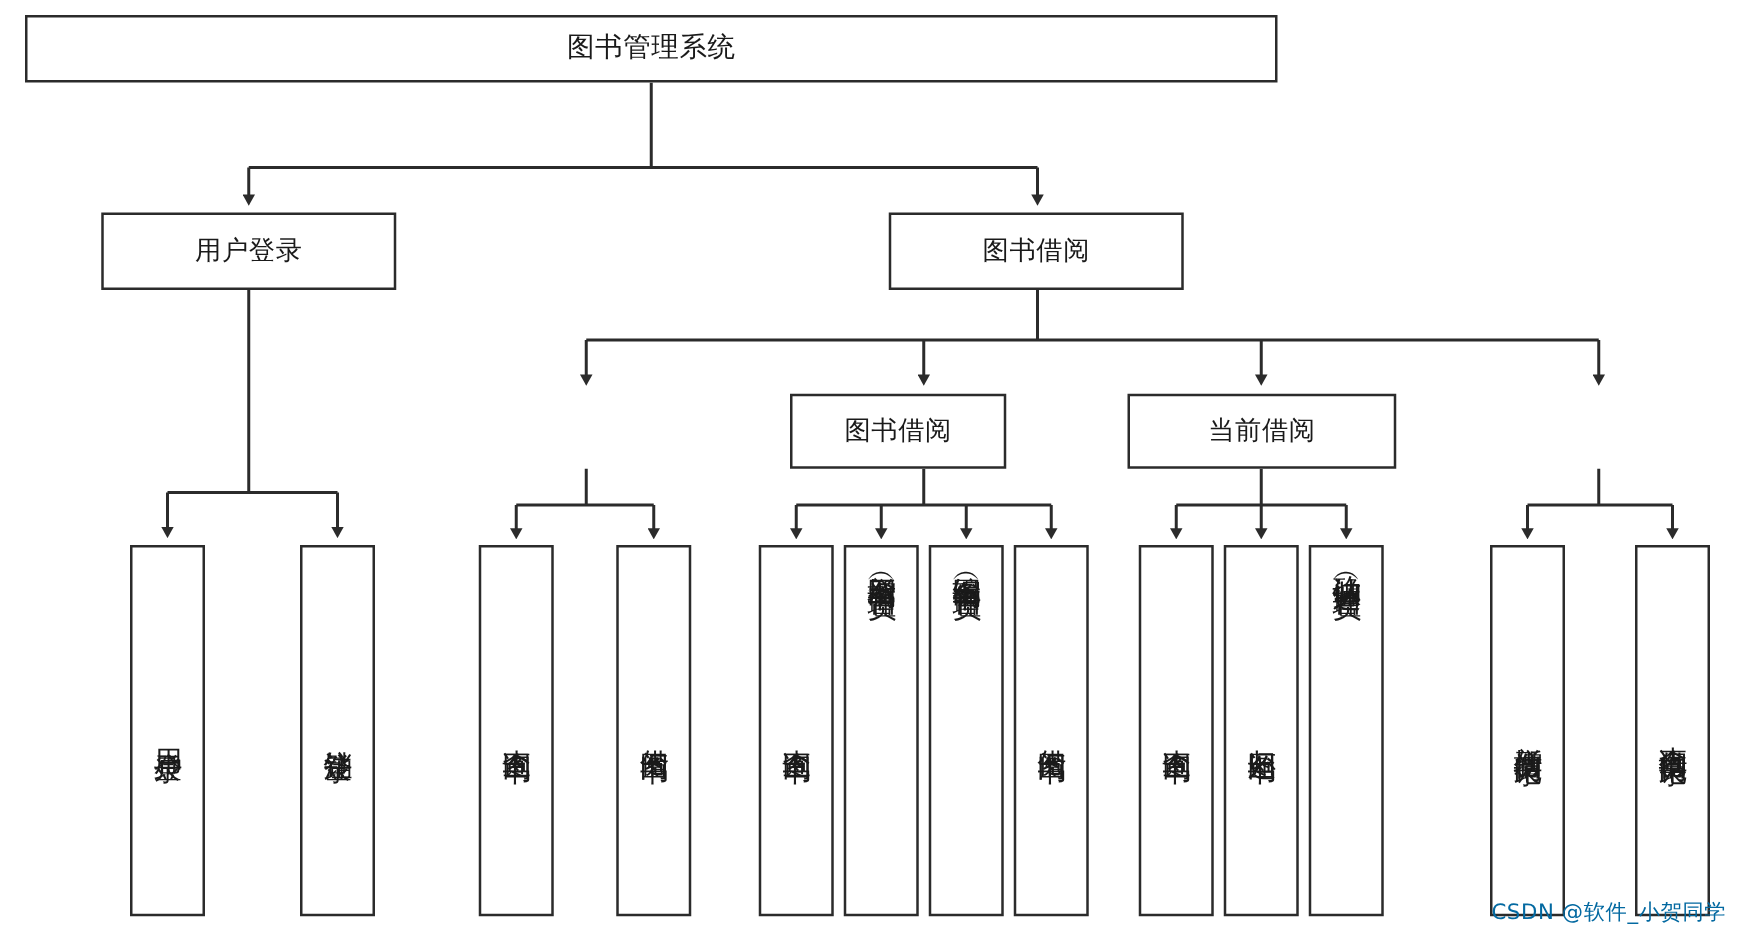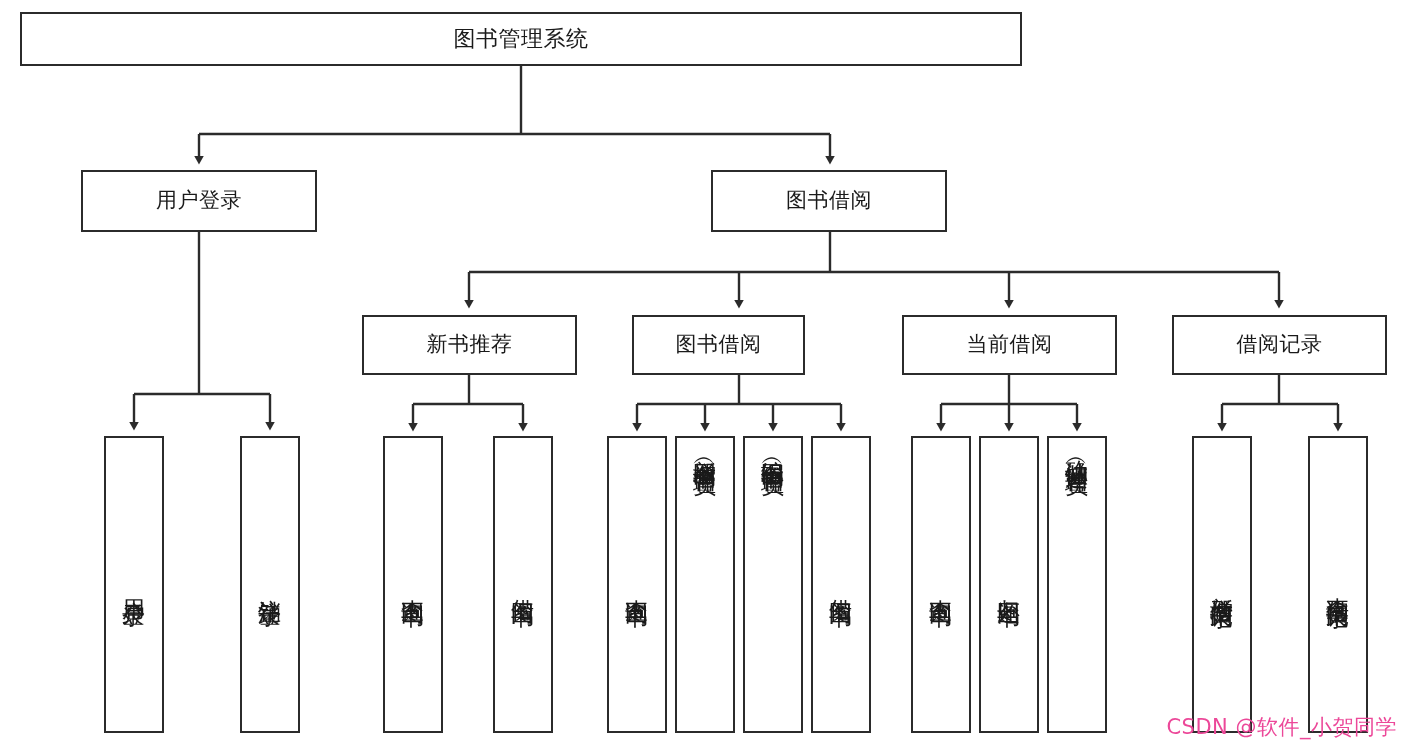--- a/index.html
+++ b/index.html
@@ -69,24 +69,24 @@
   .node.vertical.tall-fill {
     align-items: flex-start;
     padding-top: 4px;
   }
   .node.vertical.centered {
     align-items: center;
     padding-top: 0;
   }
   #watermark {
     position: absolute;
-    right: 8px;
+    right: 24px;
     bottom: 6px;
-    font-size: 21px;
-    color: #ec4899;
+    font-size: 17px;
+    color: #0369a1;
     letter-spacing: 0.5px;
     z-index: 3;
     user-select: none;
     white-space: nowrap;
   }
 </style>
 </head>
 <body>
 
 <div id="diagram-root">
@@ -146,35 +146,29 @@
   </div>
 
   <div class="node horizontal" style="left:81px; top:170px; width:236px; height:62px;">
     <span class="node-label">用户登录</span>
   </div>
 
   <div class="node horizontal" style="left:711px; top:170px; width:236px; height:62px;">
     <span class="node-label">图书借阅</span>
   </div>
 
-  <div class="node horizontal" style="left:362px; top:315px; width:215px; height:60px;">
-    <span class="node-label">新书推荐</span>
-  </div>
 
   <div class="node horizontal" style="left:632px; top:315px; width:173px; height:60px;">
     <span class="node-label">图书借阅</span>
   </div>
 
   <div class="node horizontal" style="left:902px; top:315px; width:215px; height:60px;">
     <span class="node-label">当前借阅</span>
   </div>
 
-  <div class="node horizontal" style="left:1172px; top:315px; width:215px; height:60px;">
-    <span class="node-label">借阅记录</span>
-  </div>
 
   <div class="node vertical centered" style="left:104px; top:436px; width:60px; height:297px;">
     <span class="node-label">用户登录</span>
   </div>
 
   <div class="node vertical centered" style="left:240px; top:436px; width:60px; height:297px;">
     <span class="node-label">注销登录</span>
   </div>
 
   <div class="node vertical centered" style="left:383px; top:436px; width:60px; height:297px;">

